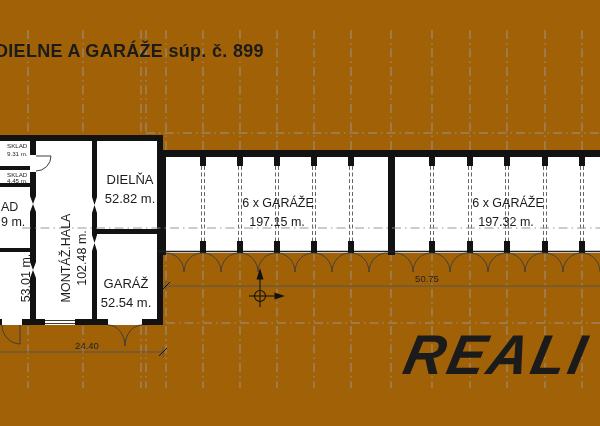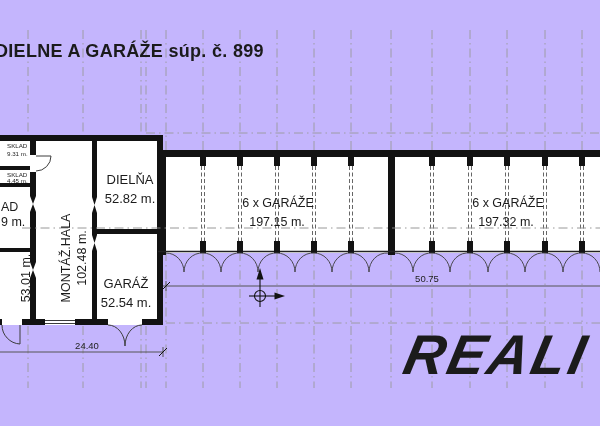--- a/index.html
+++ b/index.html
@@ -1,18 +1,18 @@
 <!DOCTYPE html>
 <html><head>
 <meta charset="utf-8">
 <style>
   html,body{margin:0;padding:0;background:#e8e8e8;}
   .page{
     position:relative;width:600px;height:426px;overflow:hidden;
-    background:#c4b5fd;font-family:"Liberation Sans",sans-serif;
+    background:#a16207;font-family:"Liberation Sans",sans-serif;
   }
   svg{position:absolute;left:0;top:0;}
   svg text{fill:#1b1b1b;}
   .t-title{font-size:18px;font-weight:bold;letter-spacing:.3px;}
   .t-room{font-size:12.5px;}
   .t-room-lg{font-size:13px;}
   .t-tiny{font-size:6.2px;}
   .t-dim{font-size:9.5px;fill:#222;}
   .t-logo{font-size:56px;font-weight:bold;font-style:italic;letter-spacing:3px;}
 </style>

